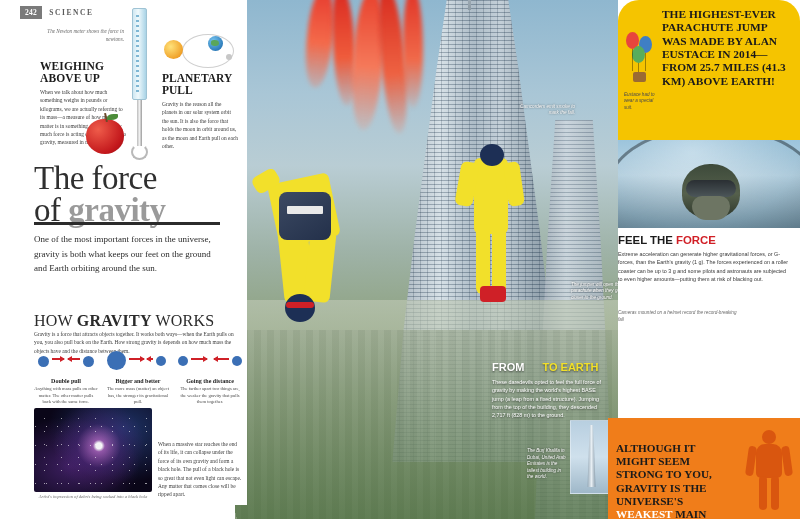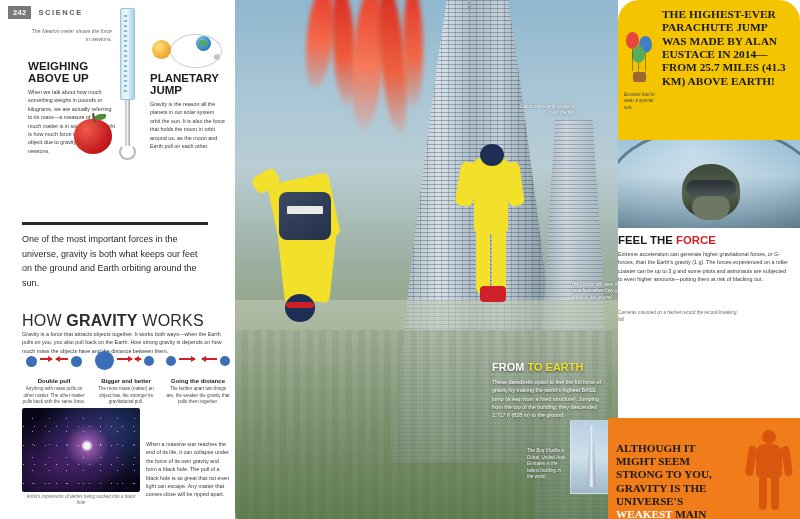--- a/index.html
+++ b/index.html
@@ -13,22 +13,22 @@
   }
   .page {
     position: absolute; inset: 0;
     width: 800px; height: 519px;
     background: #ffffff;
     overflow: hidden;
   }
 
   
   .left-col {
-    position: absolute; left:0; top:0; width:235px; height:505px;
-    background:#fff; z-index: 5;
+    position: absolute; left:12px; top:0; width:235px; height:505px;
+    background:#fff; z-index: 5; font-family: Liberation Serif, serif;
   }
   .pagehead {
     position:absolute; left:8px; top:6px;
     display:flex; align-items:center; gap:7px;
   }
   .folio {
     background:#7a7a7a; color:#fff; font-size:7.5px; font-weight:bold;
     padding:2px 5px 2px 5px; letter-spacing:.3px;
   }
   .section-label {
@@ -266,21 +266,21 @@
     font-size:4.6px; line-height:1.4; color:#ffffff; font-style:italic;
     text-shadow:0 0 2px rgba(0,0,0,.65);
   }
 
   
   .down-block {
     position:absolute; left:257px; top:362px; width:112px;
   }
   .h-down { font-size:11px; font-weight:bold; color:#ffffff; line-height:1.08;
     text-shadow:0 1px 2px rgba(0,0,0,.55); }
-  .h-down .acc { color:#f2e02a; }
+  .h-down .acc { color:#f2e02a;padding-left:15px; }
   .p-down { margin-top:4px; font-size:5.4px; line-height:1.55; color:#ffffff;
     text-shadow:0 1px 2px rgba(0,0,0,.6); }
 
   .burj-thumb {
     position:absolute; left:335px; top:420px; width:40px; height:74px;
     background:linear-gradient(180deg,#b8cfe0 0%, #cfe0ec 50%, #9fb8c9 100%);
     overflow:hidden; border:1px solid rgba(255,255,255,.35);
   }
   .burj-thumb .bt {
     position:absolute; left:16px; top:4px; width:9px; height:62px;
@@ -451,29 +451,33 @@
 
     <div class="h-weighing">WEIGHING ABOVE UP</div>
     <div class="p-weighing">When we talk about how much something weighs in pounds or kilograms, we are actually referring to its mass—a measure of how much matter is in something. Weight is how much force is acting on an object due to gravity, measured in newtons.</div>
 
     <div class="planet-art">
       <div class="orbit"></div>
       <div class="sun"></div>
       <div class="earth"></div>
       <div class="moon"></div>
     </div>
-    <div class="h-planet">PLANETARY JUMP</div>
+    <div class="h-planet">PLANETARY PULL</div>
     <div class="p-planet">Gravity is the reason all the planets in our solar system orbit the sun. It is also the force that holds the moon in orbit around us, as the moon and Earth pull on each other.</div>
 
     <div class="apple">
       <div class="apple-body"></div>
       <div class="apple-stem"></div>
       <div class="apple-leaf"></div>
     </div>
 
+    <h1 class="title">
+      <span>The force</span><br>
+      <span>of </span><span class="grav">gravity</span>
+    </h1>
     <div class="title-rule"></div>
     <div class="deck">One of the most important forces in the universe, gravity is both what keeps our feet on the ground and Earth orbiting around the sun.</div>
 
     <div class="h-how"><span>HOW </span><b>GRAVITY</b><span> WORKS</span></div>
     <div class="p-how">Gravity is a force that attracts objects together. It works both ways—when the Earth pulls on you, you also pull back on the Earth. How strong gravity is depends on how much mass the objects have and the distance between them.</div>
 
     <div class="diagrams">
 
       <div class="dgm">
         <div class="dg-art">

